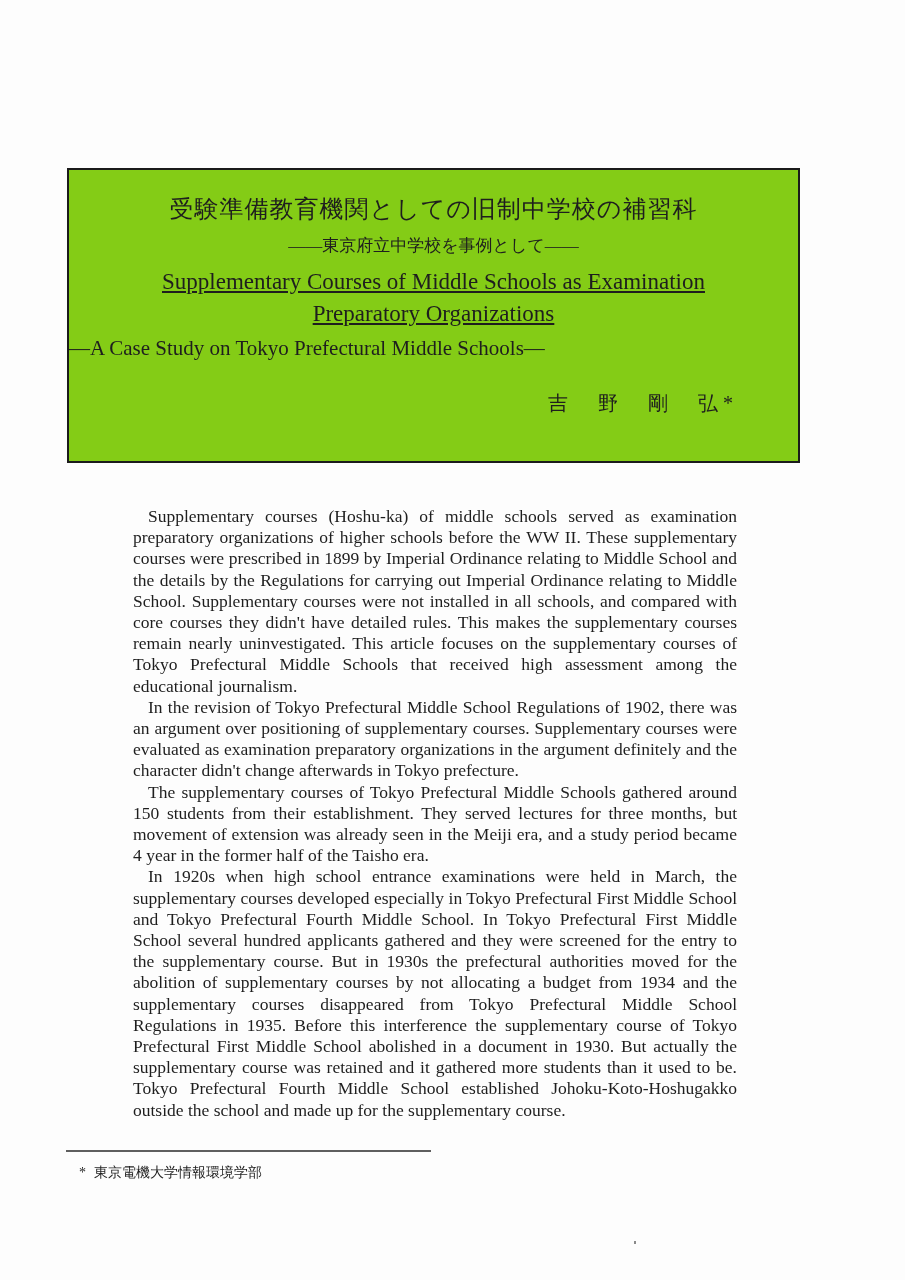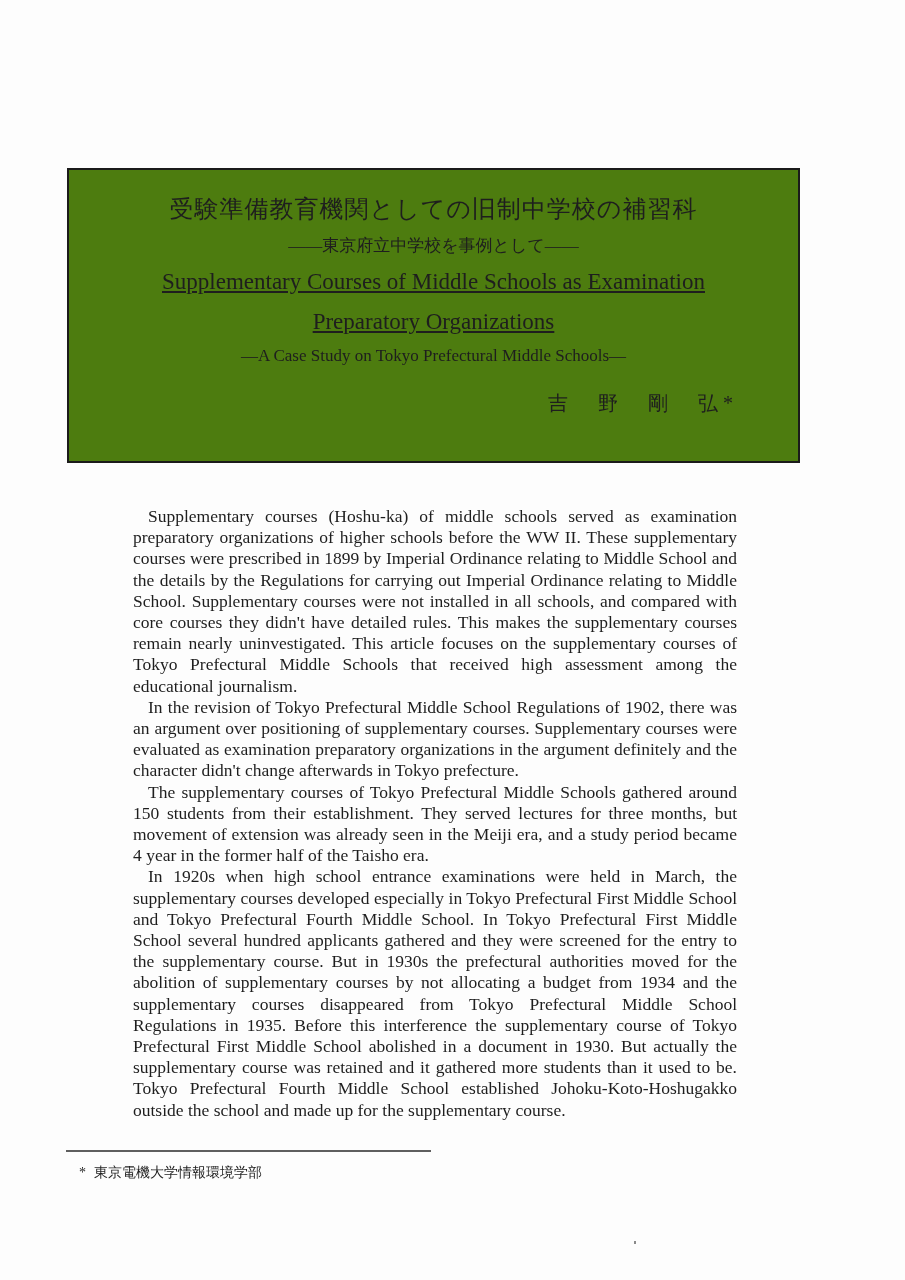--- a/index.html
+++ b/index.html
@@ -18,21 +18,21 @@
   }
 
   
   .title-box {
     position: absolute;
     left: 67px;
     top: 168px;
     width: 729px;
     height: 291px;
     border: 2px solid #1b1b1b;
-    background: #4d7c0f;
+    background: #84cc16;
   }
   .jp-title {
     margin-top: 22px;
     text-align: center;
     font-size: 24px;
     line-height: 34px;
     letter-spacing: 1px;
     font-weight: 500;
   }
   .jp-subtitle {
@@ -42,25 +42,25 @@
     line-height: 24px;
   }
   .en-title {
     margin-top: 8px;
     text-align: center;
     font-size: 23px;
     line-height: 32px;
     font-weight: 400;
     text-decoration: underline;
   }
-  .en-title.line2 { margin-top: 8px; }
+  .en-title.line2 { margin-top: 0; }
   .en-subtitle {
     margin-top: 6px;
-    text-align: center;
-    font-size: 17px;
+    text-align: left;
+    font-size: 21px;
     line-height: 24px;
   }
   .author-block {
     position: absolute;
     top: 220px;
     right: 60px;
     text-align: center;
   }
   .author-jp {
     font-size: 20px;

